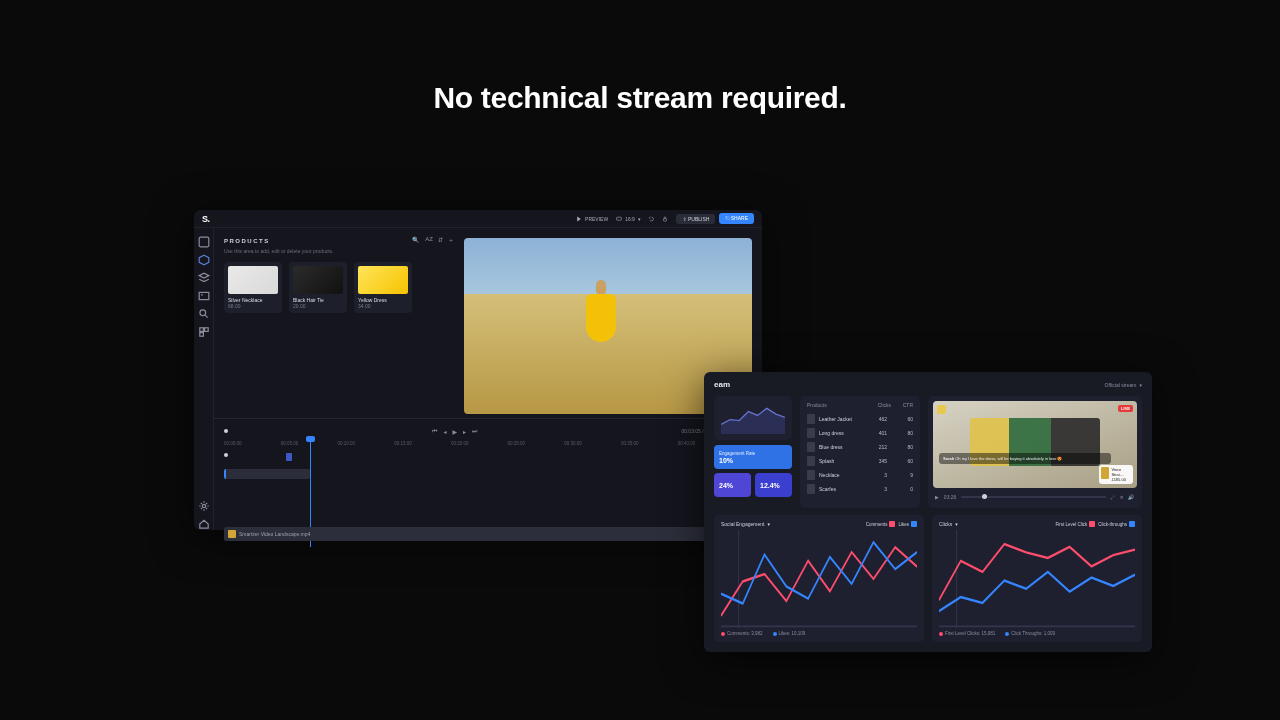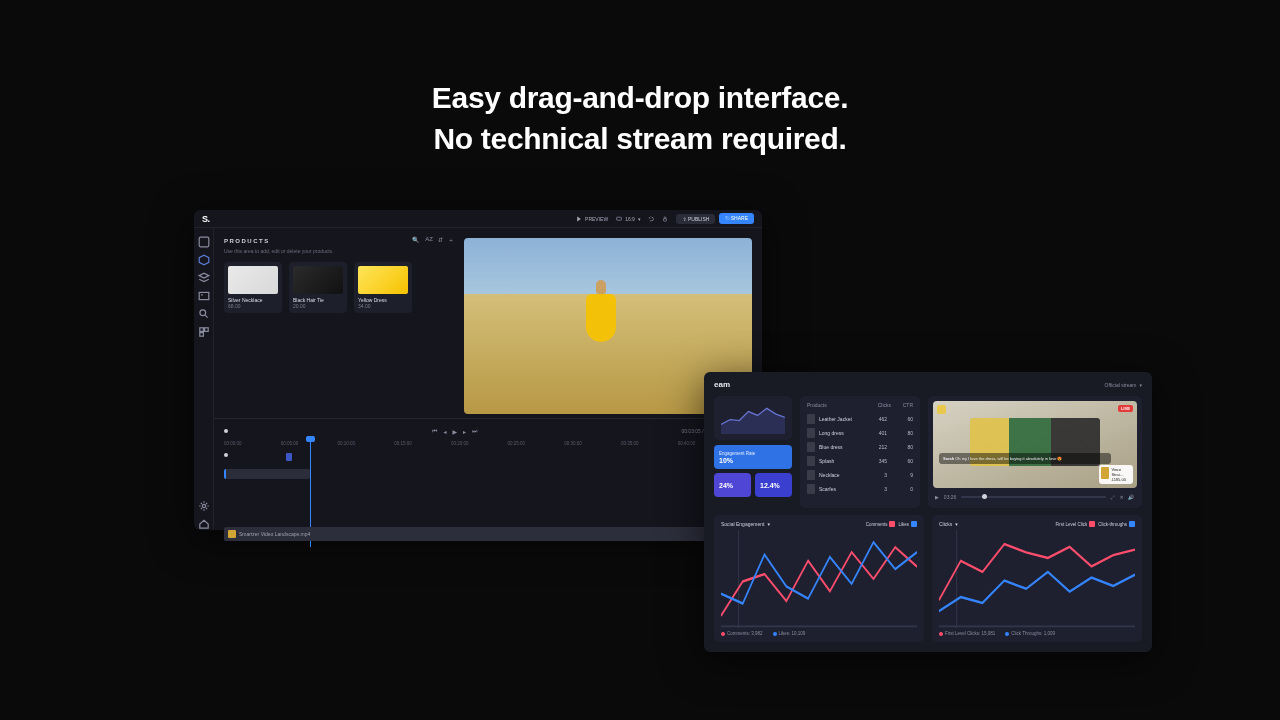--- a/index.html
+++ b/index.html
@@ -228,21 +228,20 @@
   .chart-body { flex:1; position:relative; margin-top:3px; }
   .chart-body svg { width:100%; height:100%; }
   .chart-ftr { display:flex; gap:10px; font-size:4.5px; color:#8a8c9e; margin-top:3px;}
   .chart-ftr .d { width:4px;height:4px;border-radius:50%;display:inline-block;margin-right:2px;vertical-align:middle;}
   .d.red{background:#ff4d6d;} .d.blue{background:#3585ff;}
 </style>
 </head>
 <body>
 
 <div class="hero">
-  <div>Easy drag-and-drop interface.</div>
   <div>No technical stream required.</div>
 </div>
 
 <div class="editor">
   <div class="editor-top">
     <div class="logo">S.</div>
     <div class="top-spacer"></div>
     <div class="top-ctrl">
       <svg viewBox="0 0 10 10">
           <path d="M2 1l6 4-6 4z" fill="currentColor"></path>

